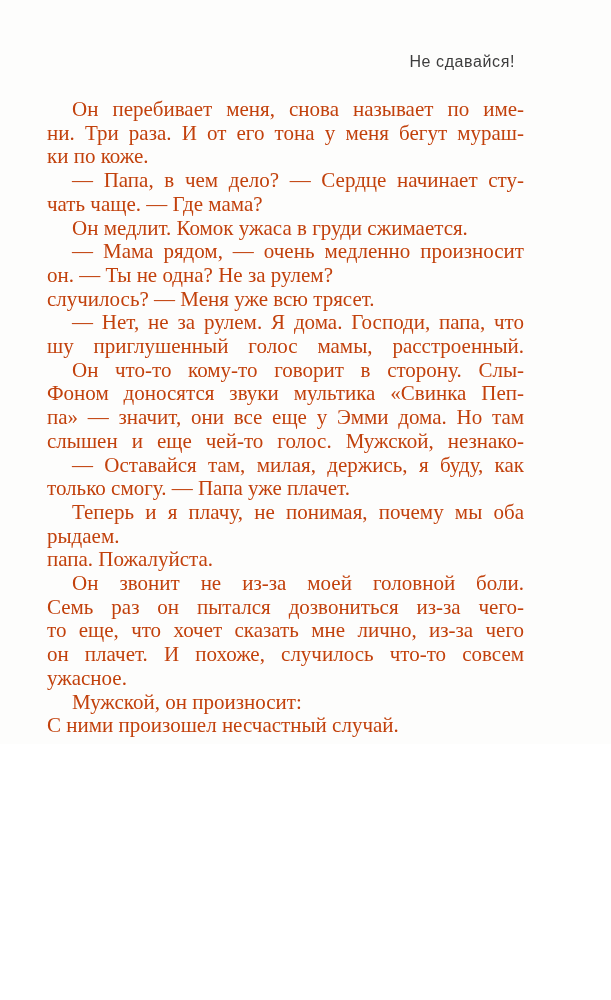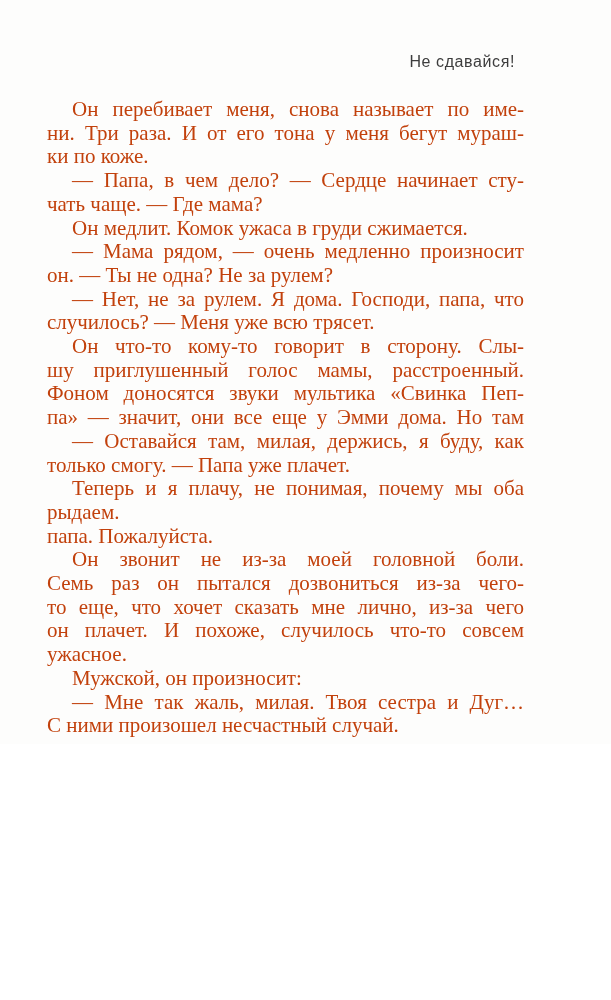--- a/index.html
+++ b/index.html
@@ -78,28 +78,29 @@
         <div class="line last">чать чаще. — Где мама?</div>
       </div>
       <div class="para">
         <div class="line first last">Он медлит. Комок ужаса в груди сжимается.</div>
       </div>
       <div class="para">
         <div class="line first">— Мама рядом, — очень медленно произносит</div>
         <div class="line last">он. — Ты не одна? Не за рулем?</div>
       </div>
       <div class="para">
+        <div class="line last">случилось? — Меня уже всю трясет.</div>
         <div class="line first">— Нет, не за рулем. Я дома. Господи, папа, что</div>
-        <div class="line last">случилось? — Меня уже всю трясет.</div>
       </div>
       <div class="para">
+        <div class="line">шу приглушенный голос мамы, расстроенный.</div>
         <div class="line first">Он что-то кому-то говорит в сторону. Слы-</div>
-        <div class="line">шу приглушенный голос мамы, расстроенный.</div>
         <div class="line">Фоном доносятся звуки мультика «Свинка Пеп-</div>
         <div class="line">па» — значит, они все еще у Эмми дома. Но там</div>
+        <div class="line">слышен и еще чей-то голос. Мужской, незнако-</div>
       </div>
       <div class="para">
         <div class="line first">— Оставайся там, милая, держись, я буду, как</div>
         <div class="line last">только смогу. — Папа уже плачет.</div>
       </div>
       <div class="para">
         <div class="line first">Теперь и я плачу, не понимая, почему мы оба</div>
         <div class="line last">рыдаем.</div>
       </div>
       <div class="para">
@@ -109,21 +110,20 @@
         <div class="line first">Он звонит не из-за моей головной боли.</div>
         <div class="line">Семь раз он пытался дозвониться из-за чего-</div>
         <div class="line">то еще, что хочет сказать мне лично, из-за чего</div>
         <div class="line">он плачет. И похоже, случилось что-то совсем</div>
         <div class="line last">ужасное.</div>
       </div>
       <div class="para">
         <div class="line first last">Мужской, он произносит:</div>
       </div>
       <div class="para">
-        <div class="line first">— Мне так жаль, милая. Твоя сестра и Дуг…</div>
         <div class="line last">С ними произошел несчастный случай.</div>
       </div>
     </div>
 
   <svg class="break-marks" viewBox="0 0 100 85" aria-hidden="true">
     <polyline points="59,9 68,32 84,7"></polyline>
     <polyline points="12,28 23,48 35,25"></polyline>
     <polyline points="45,50 53,67 64,47"></polyline>
   </svg>
 

